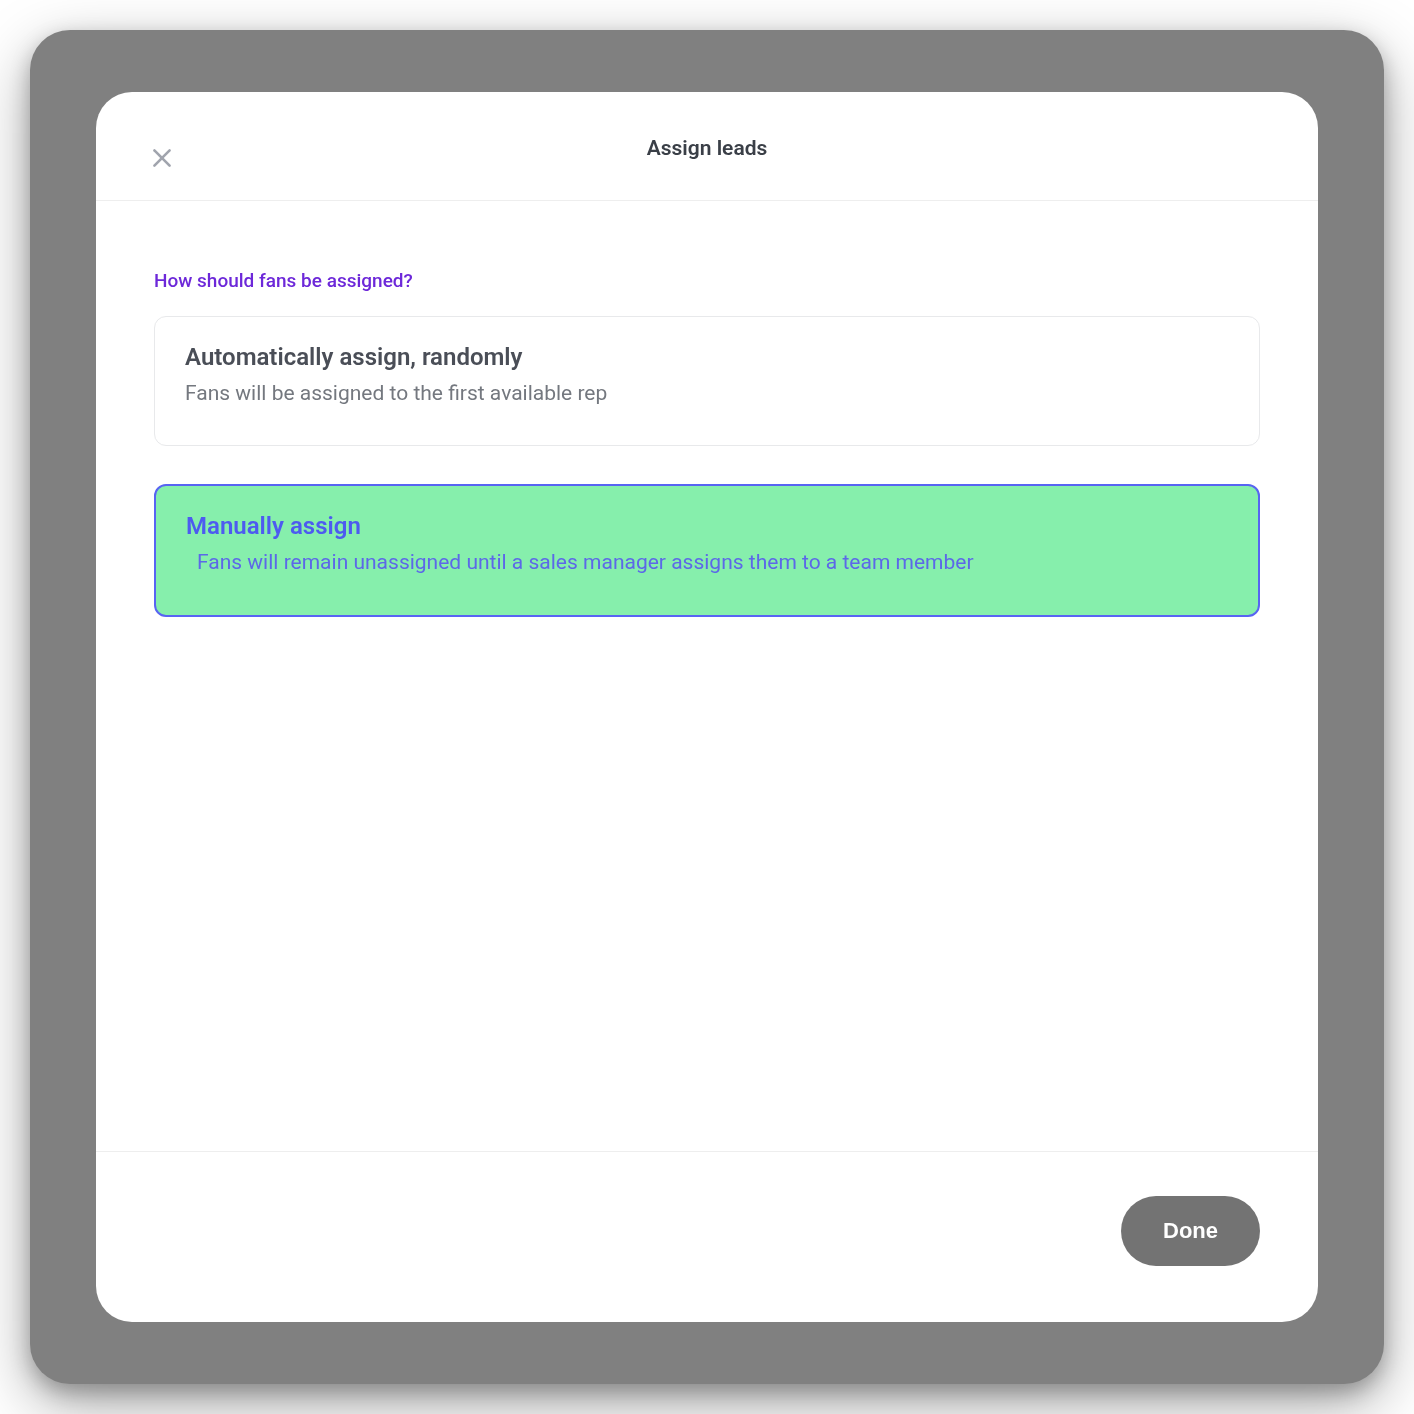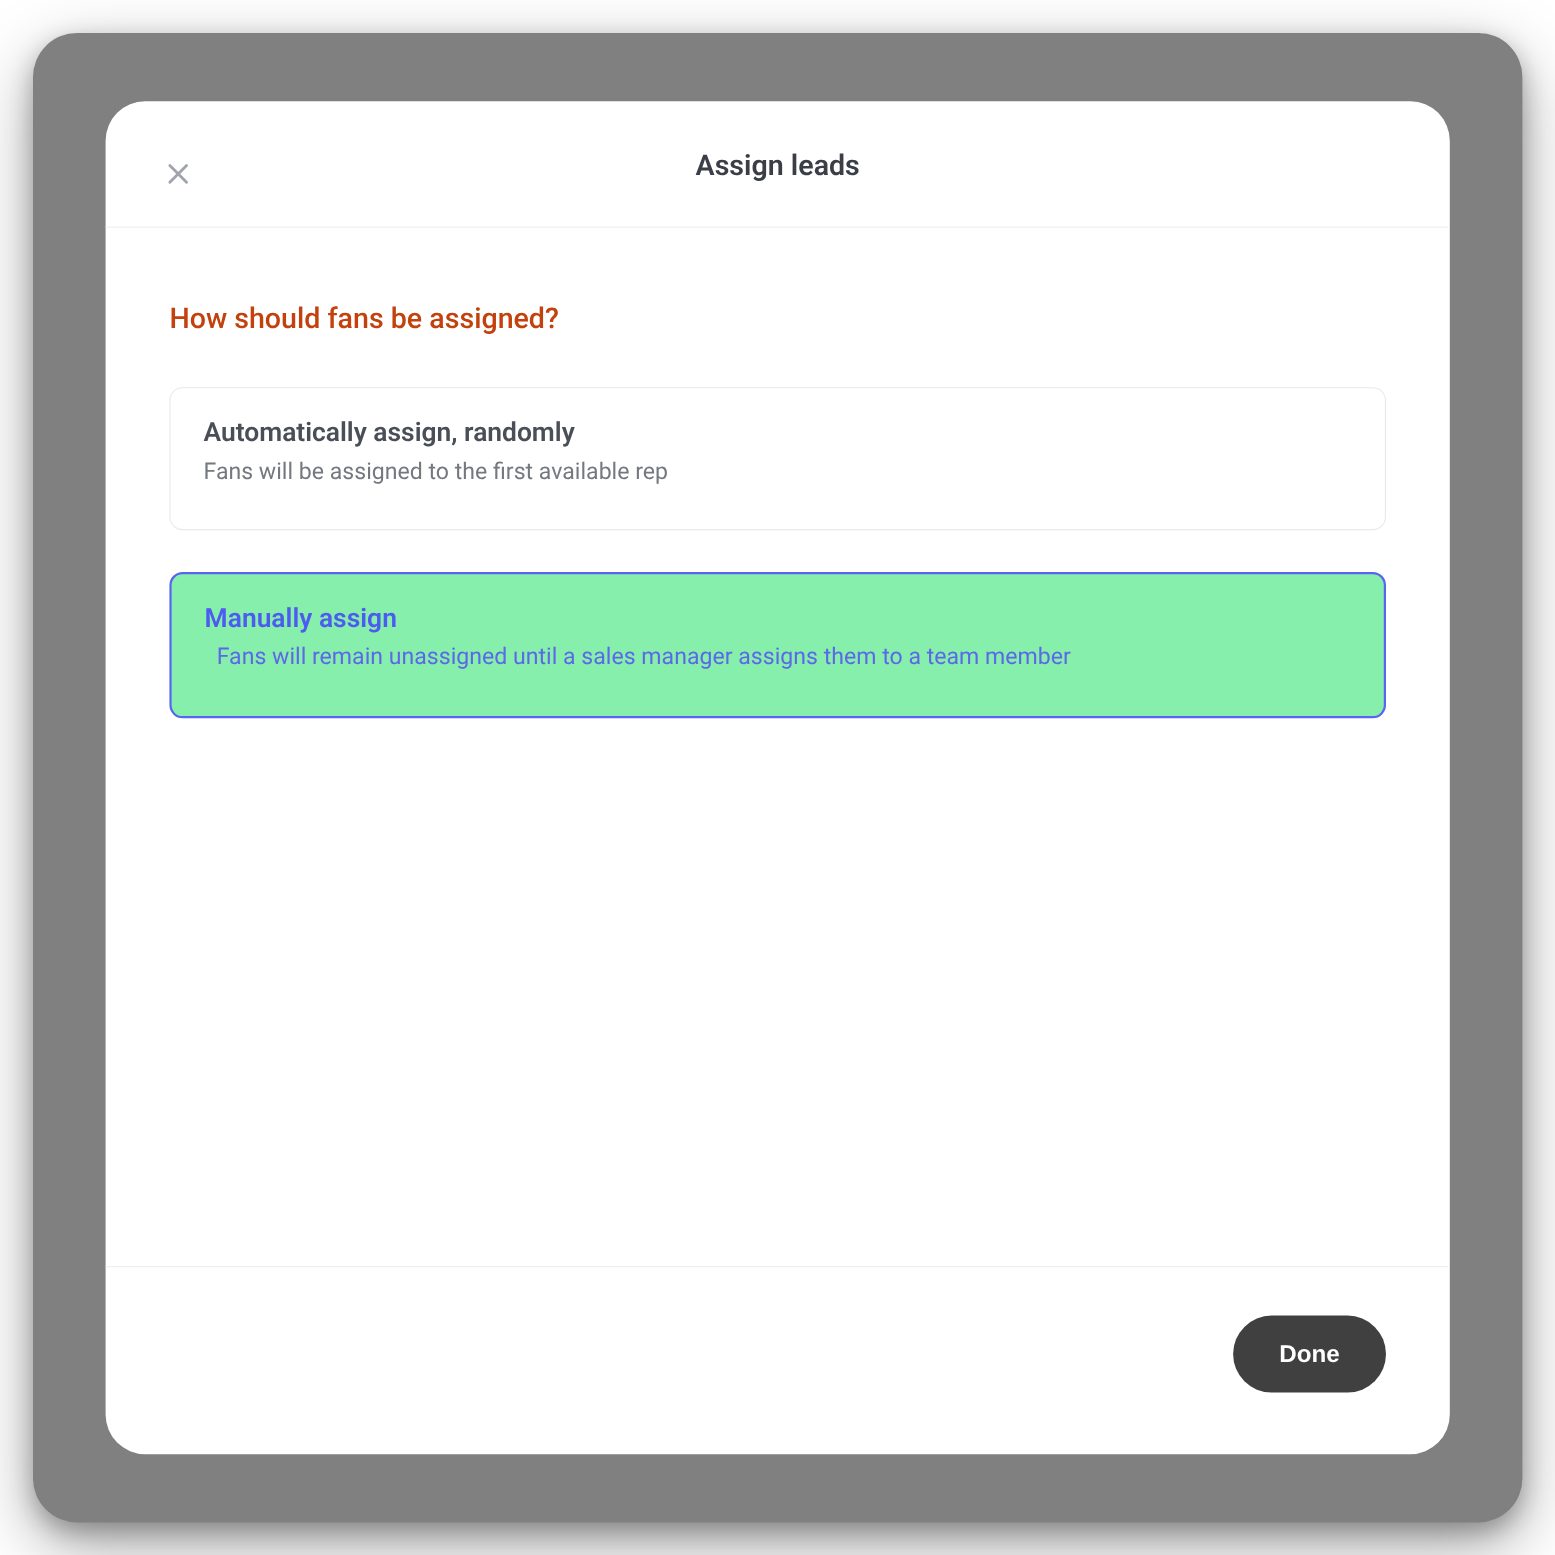--- a/index.html
+++ b/index.html
@@ -53,33 +53,33 @@
       align-items: center;
       justify-content: center;
       cursor: pointer;
       color: #a0a4ad;
     }
     .close-btn svg {
       width: 26px;
       height: 26px;
     }
     .dialog-title {
-      font-size: 26px;
+      font-size: 21px;
       font-weight: 600;
       color: #3a3f47;
     }
     .dialog-body {
       flex: 1;
       padding: 68px 58px 0 58px;
     }
     .question {
-      font-size: 26px;
+      font-size: 19px;
       font-weight: 500;
-      color: #c2410c;
-      margin-bottom: 47px;
+      color: #6d28d9;
+      margin-bottom: 24px;
     }
     .option {
       border: 1.5px solid #e8e9eb;
       border-radius: 12px;
       padding: 26px 30px 38px 30px;
       margin-bottom: 38px;
       cursor: pointer;
       background: #ffffff;
     }
     .option-title {
@@ -115,21 +115,21 @@
     .option.disabled .option-desc {
       color: #cfd1d5;
     }
     .dialog-footer {
       border-top: 1px solid #eeeeee;
       padding: 44px 58px 56px 58px;
       display: flex;
       justify-content: flex-end;
     }
     .done-btn {
-      background: #404040;
+      background: #737373;
       color: #ffffff;
       font-size: 22px;
       font-weight: 600;
       border: none;
       border-radius: 999px;
       padding: 22px 42px;
       cursor: pointer;
     }
   </style>
 </head>

